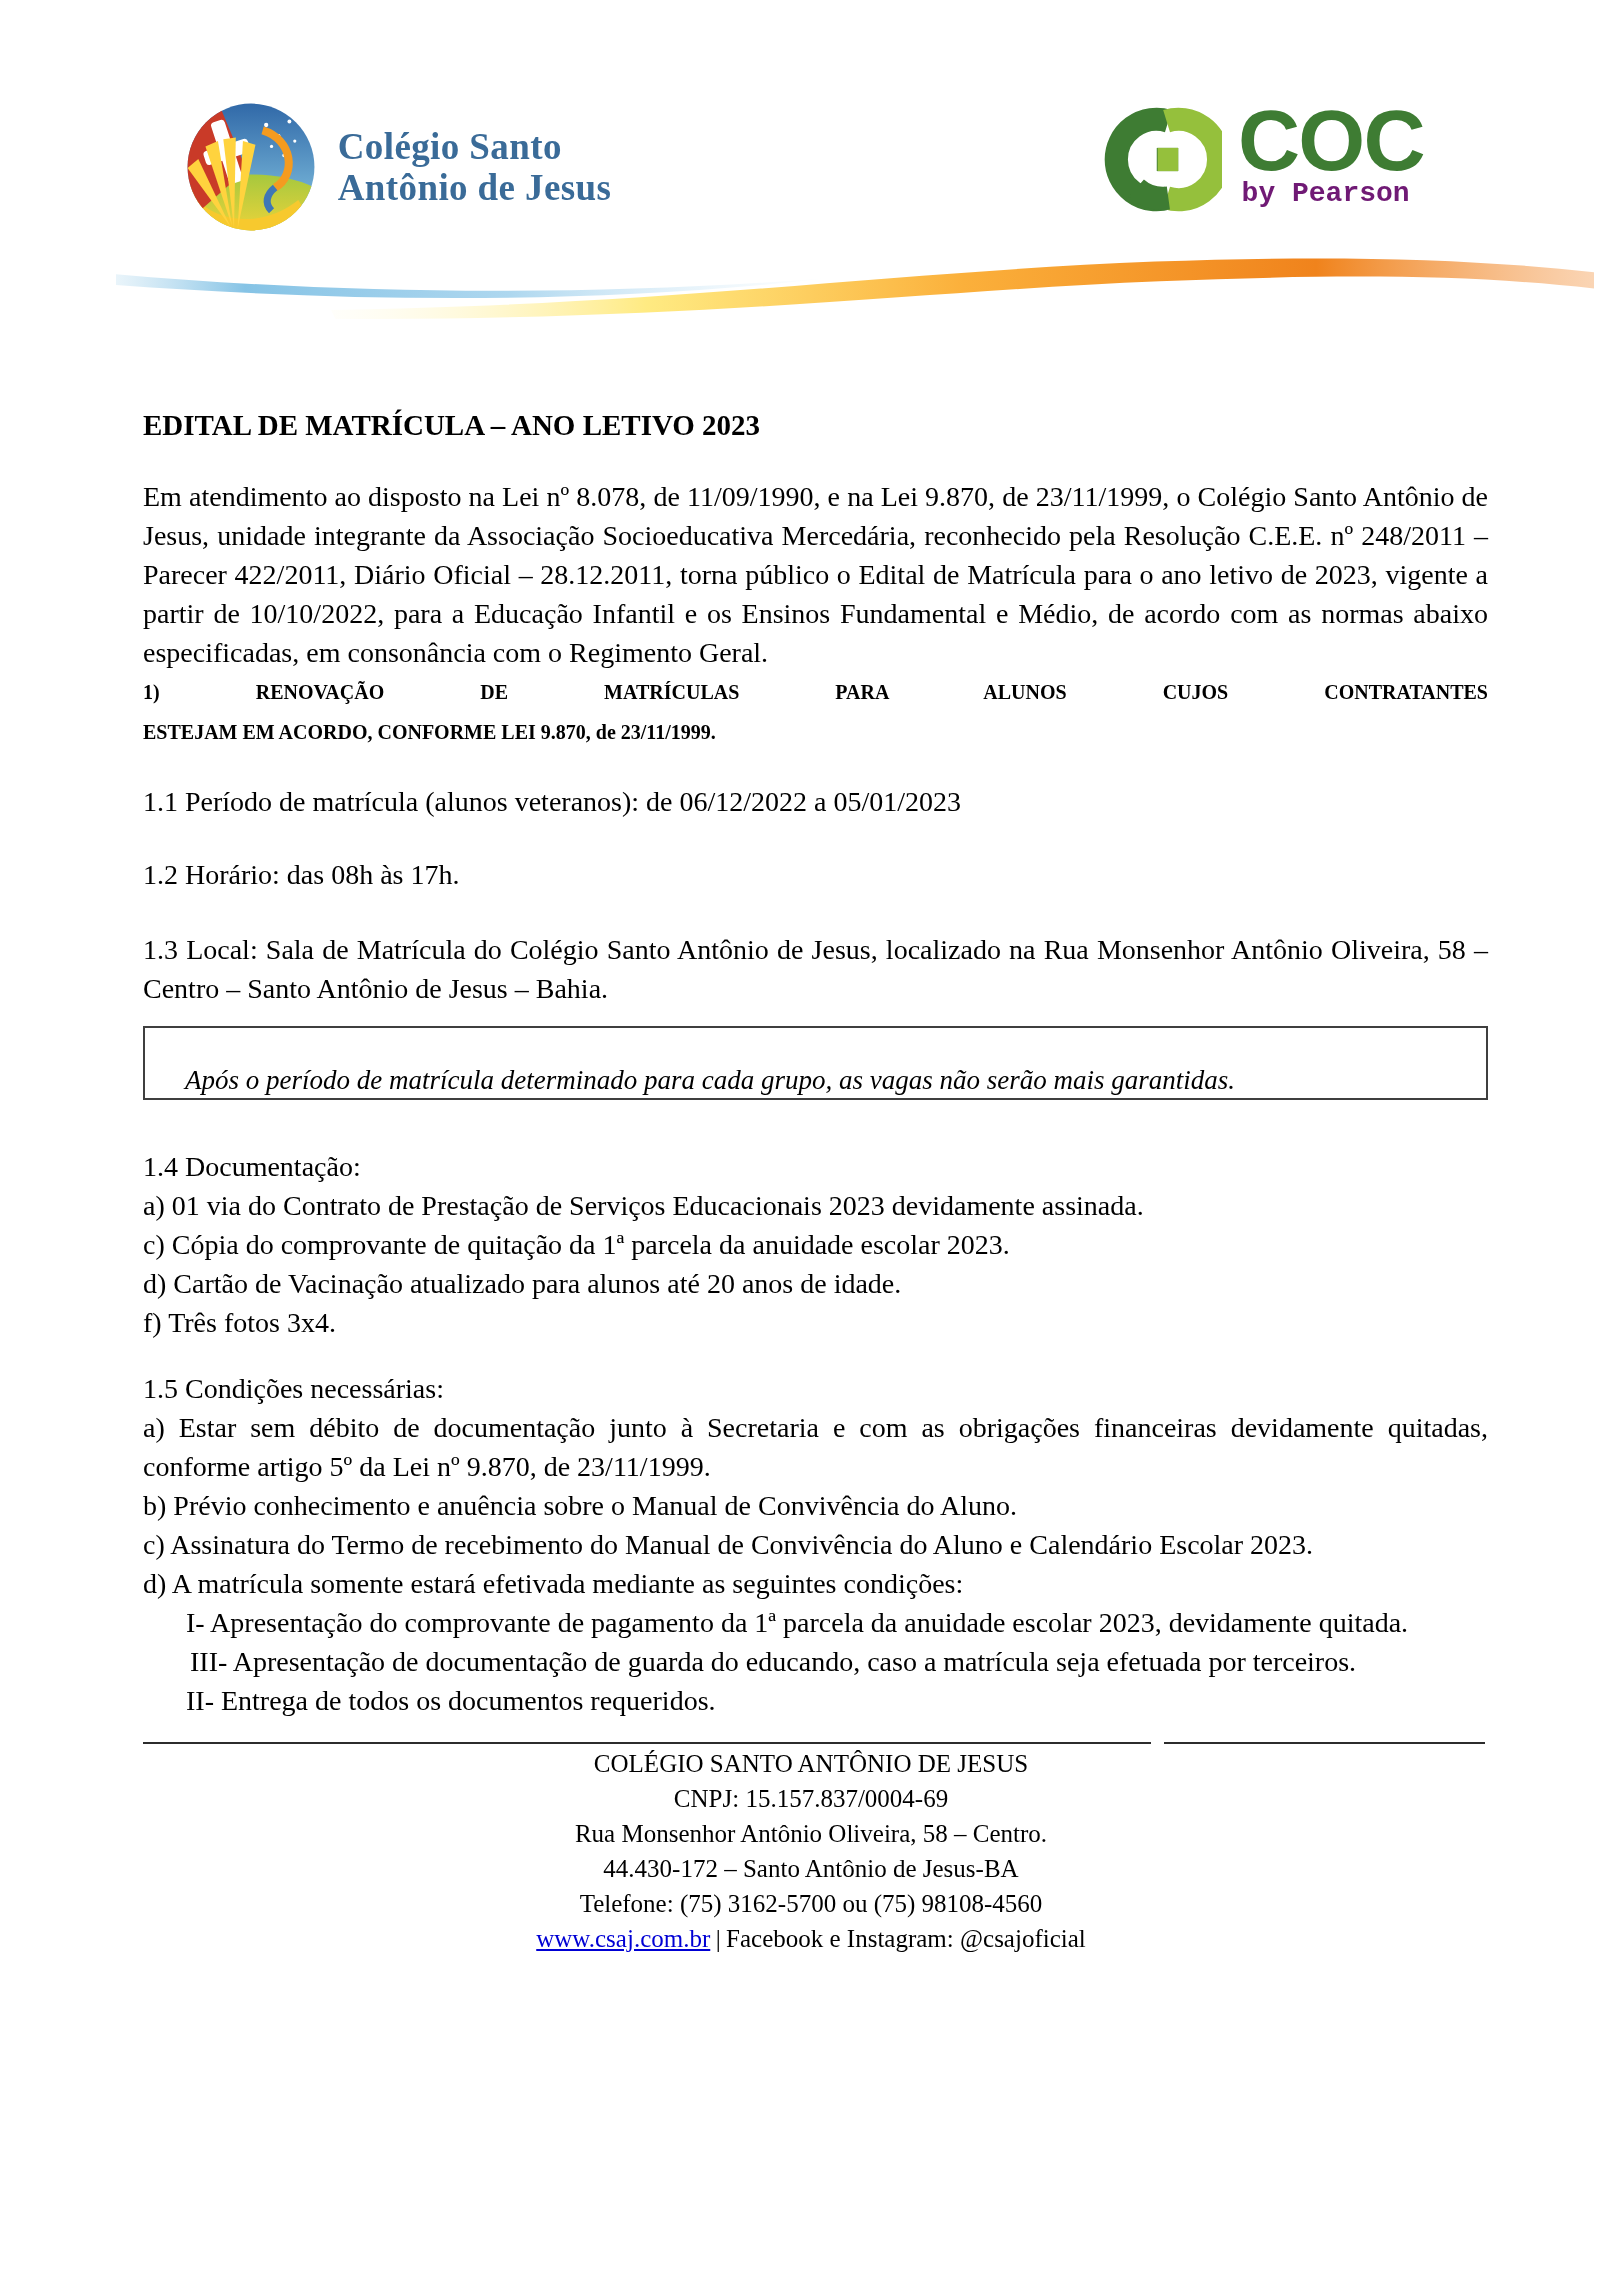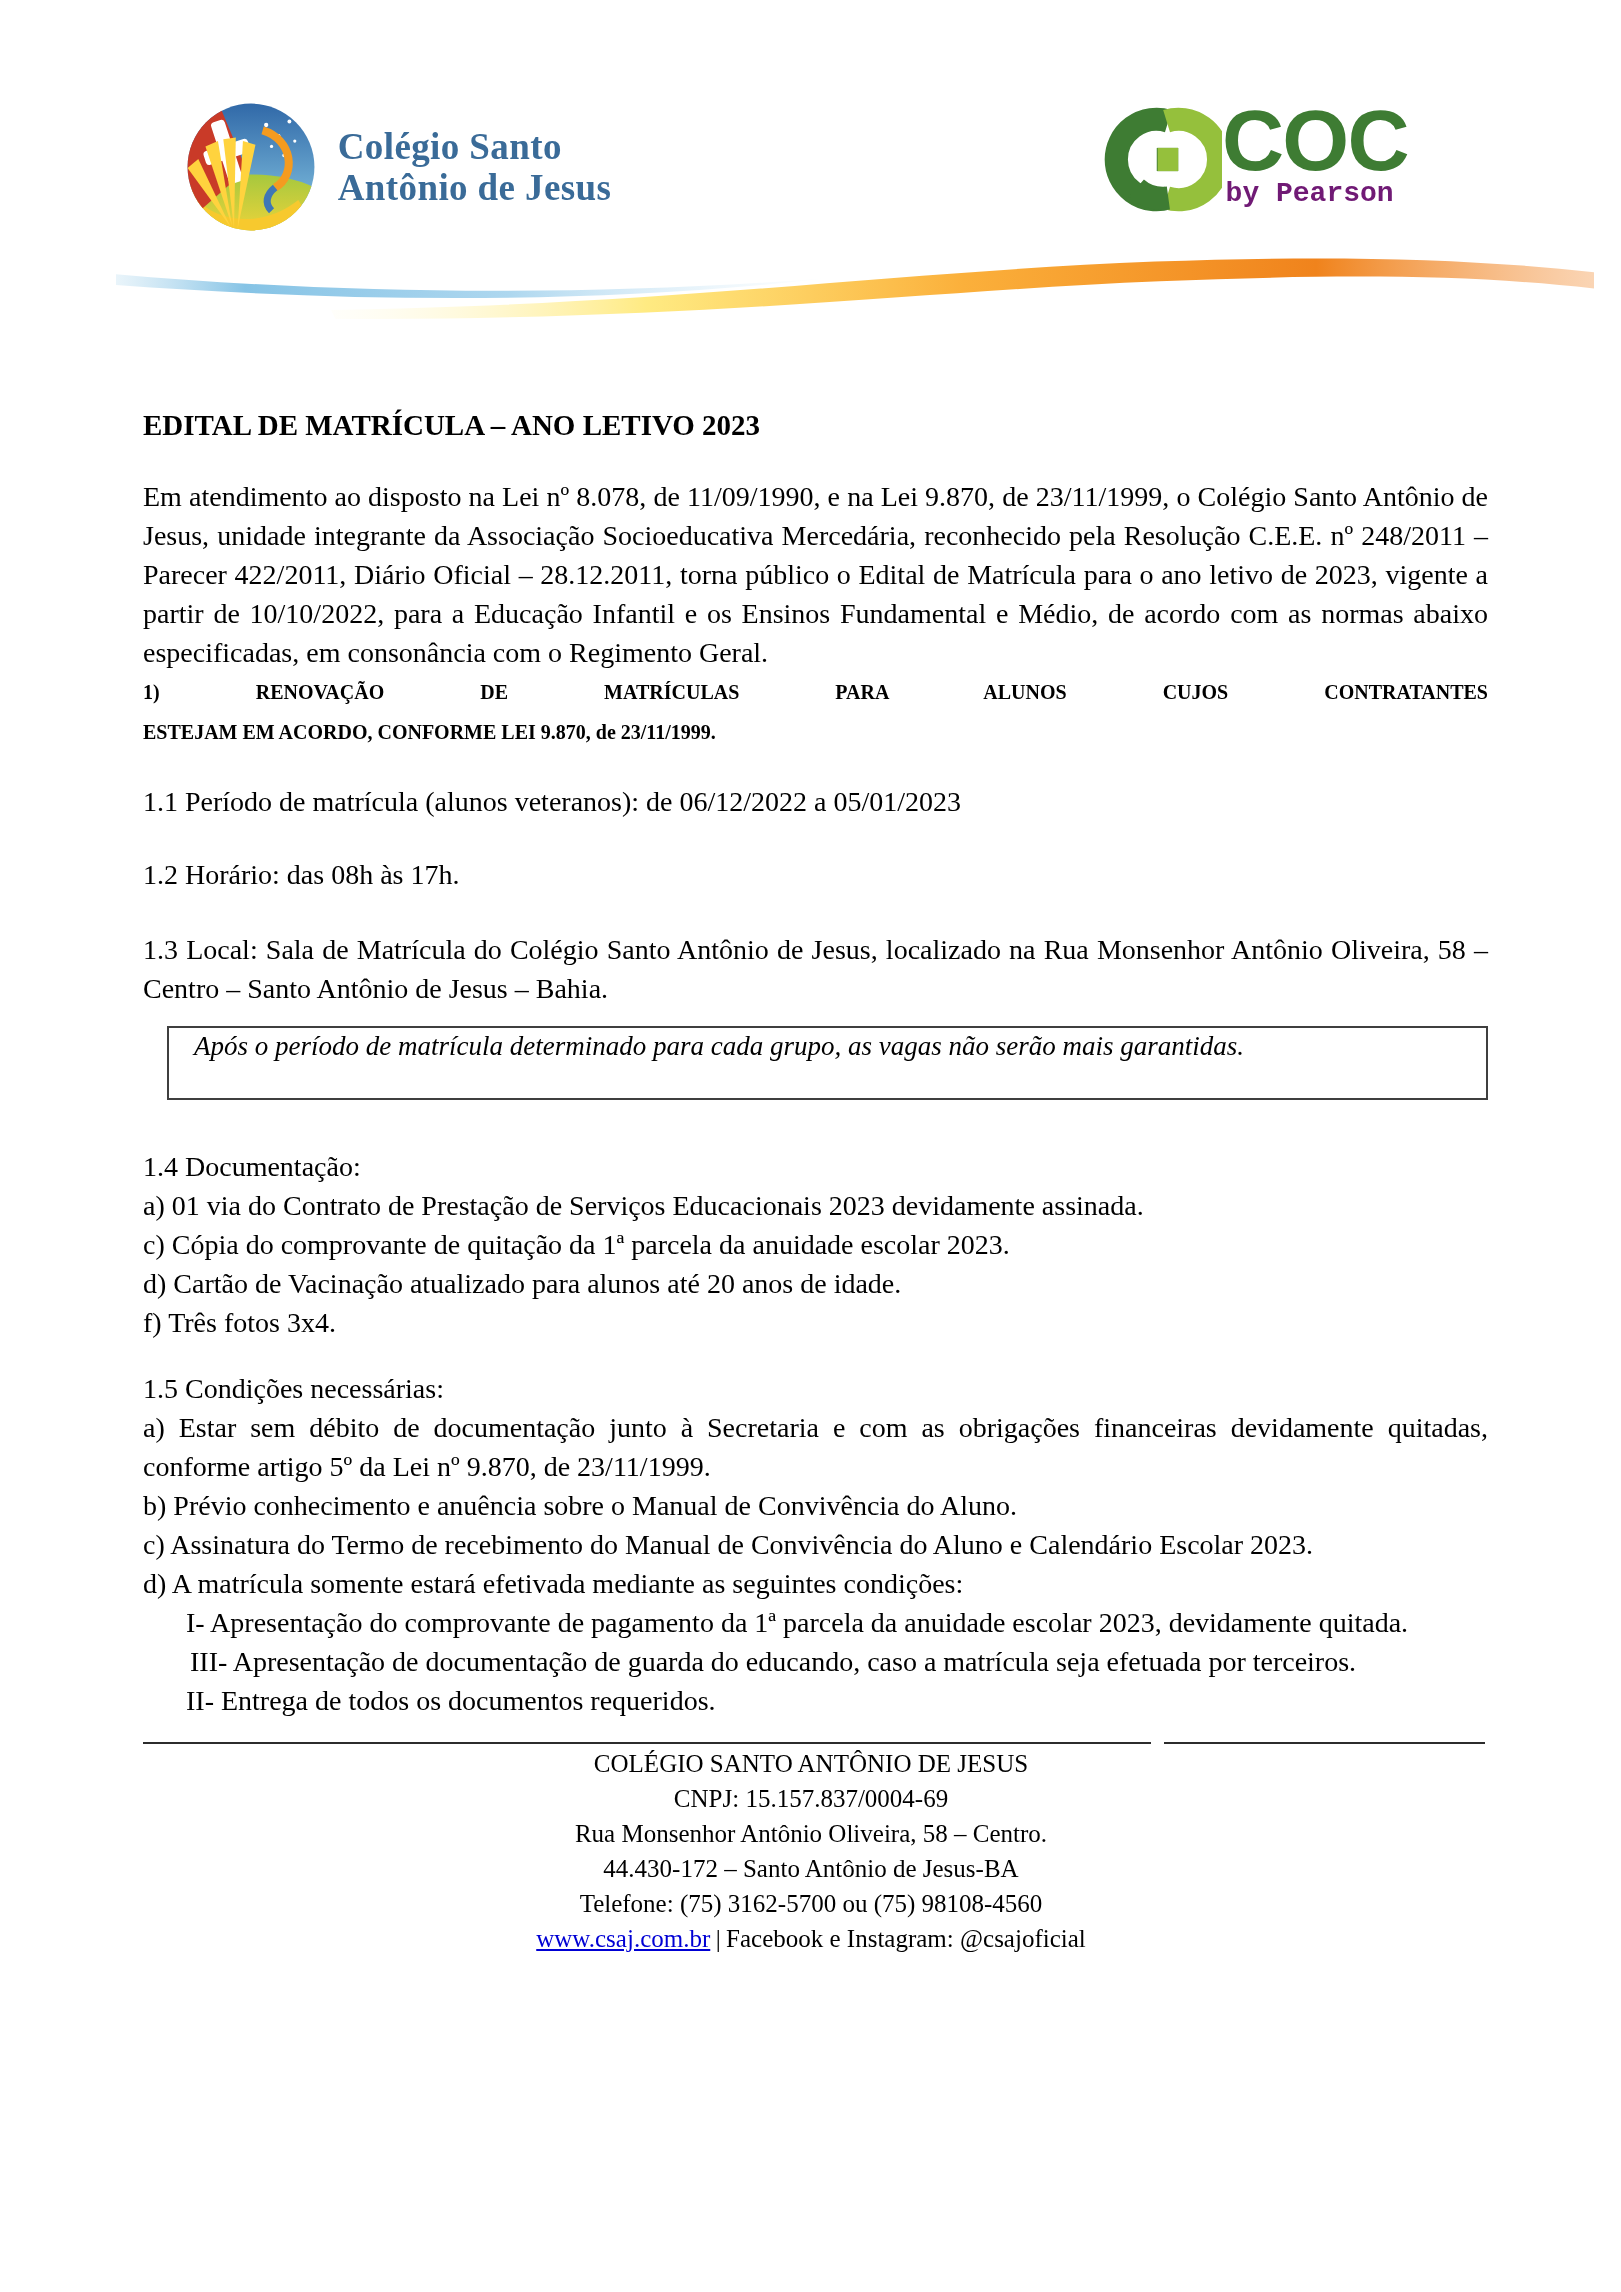--- a/index.html
+++ b/index.html
@@ -5,39 +5,39 @@
   html,body{margin:0;padding:0;}
   body{
     width:1622px;height:2293px;background:#ffffff;position:relative;
     font-family:"Liberation Serif", serif;color:#000;overflow:hidden;
   }
   
   .header{position:relative;height:316px;}
   .school-logo{position:absolute;left:184px;top:100px;display:flex;align-items:center;gap:19.7px;}
   .school-logo svg{display:block;}
   .school-name{color:#3a6b98;font-weight:bold;font-size:37px;line-height:41px;letter-spacing:0.4px;}
-  .coc-logo{position:absolute;left:1079px;top:104px;display:flex;align-items:flex-start;gap:0;justify-content:center;}
+  .coc-logo{position:absolute;left:1079px;top:104px;display:flex;align-items:flex-start;gap:16px;justify-content:center;}
   .coc-text-col{display:flex;flex-direction:column;margin-top:-7.2px;}
   .coc-word{font-family:"Liberation Sans", sans-serif;font-weight:700;font-size:86px;line-height:86px;
             color:#3e7c33;letter-spacing:-1.8px;}
   .coc-sub{font-family:Liberation Mono, monospace;font-weight:700;font-size:28px;line-height:30px;
            color:#701a75;margin-top:-3.6px;padding-left:3.6px;}
   .swoosh{position:absolute;left:116px;top:249px;}
   
   .content{margin:0 134px 0 143px;}
   .doc-title{margin-top:90px;font-size:29px;font-weight:bold;text-align:left;line-height:39px;}
   .para{font-size:28px;line-height:39px;text-align:justify;}
   .intro{margin-top:32px;}
   .heading{font-weight:bold;font-size:20px;line-height:40px;}
   .heading .l1{text-align:justify;text-align-last:justify;}
   .item-11{margin-top:30px;}
   .item-12{margin-top:34px;}
   .item-13{margin-top:36px;}
-  .notice-box{margin-top:18px;border:2.7px solid #3f3f3f;height:70px;display:flex;align-items:flex-start;
-              padding:0 16px 0 25px;margin-left:24px;}
+  .notice-box{margin-top:18px;border:2.7px solid #3f3f3f;height:70px;display:flex;align-items:flex-end;
+              padding:0 16px 0 40px;}
   .notice-text{font-style:italic;font-size:27px;line-height:36px;}
   .block-14{margin-top:47px;}
   .block-15{margin-top:27px;}
   .line{font-size:28px;line-height:39px;text-align:justify;}
   .roman-hang{margin-left:43px;padding-left:47px;text-indent:-47px;}
   .roman-flat{margin-left:47px;}
   
   .footer-rule{margin:21.5px 134px 0 143px;display:flex;gap:12.5px;}
   .footer-rule .seg{border-top:2.7px solid #2c2c2c;height:0;}
   .seg-a{width:1008px;}

